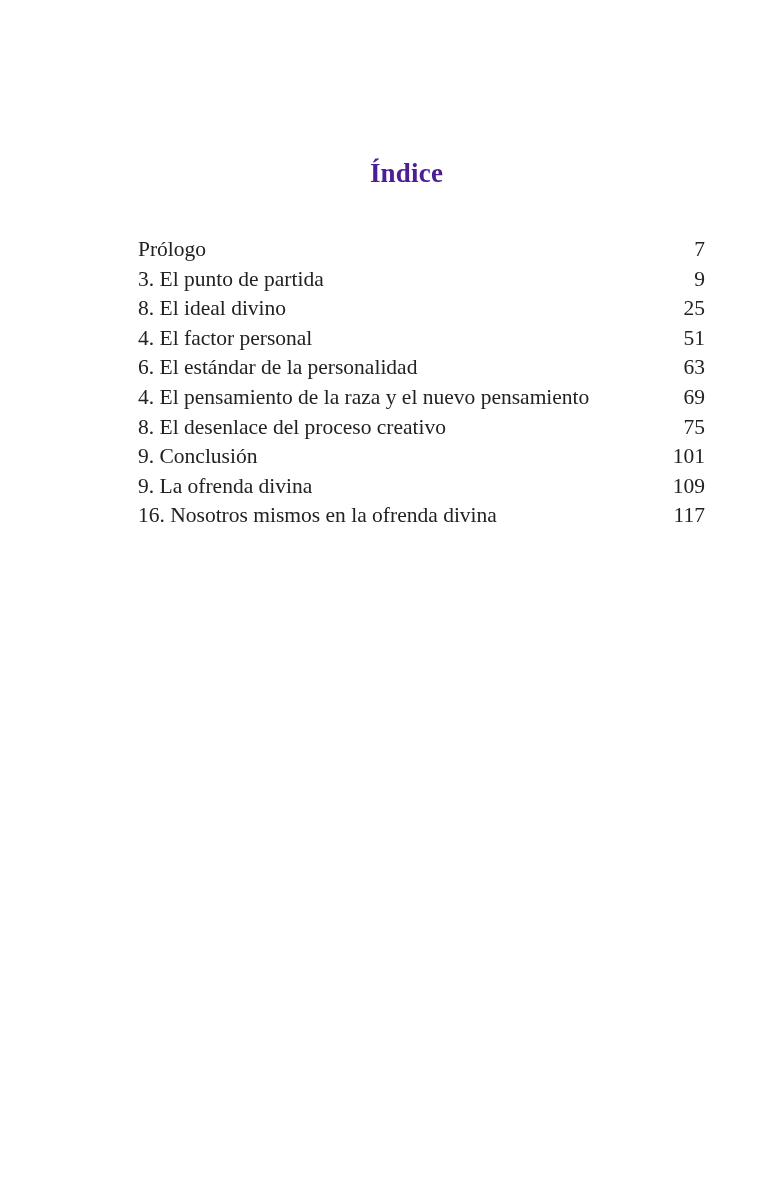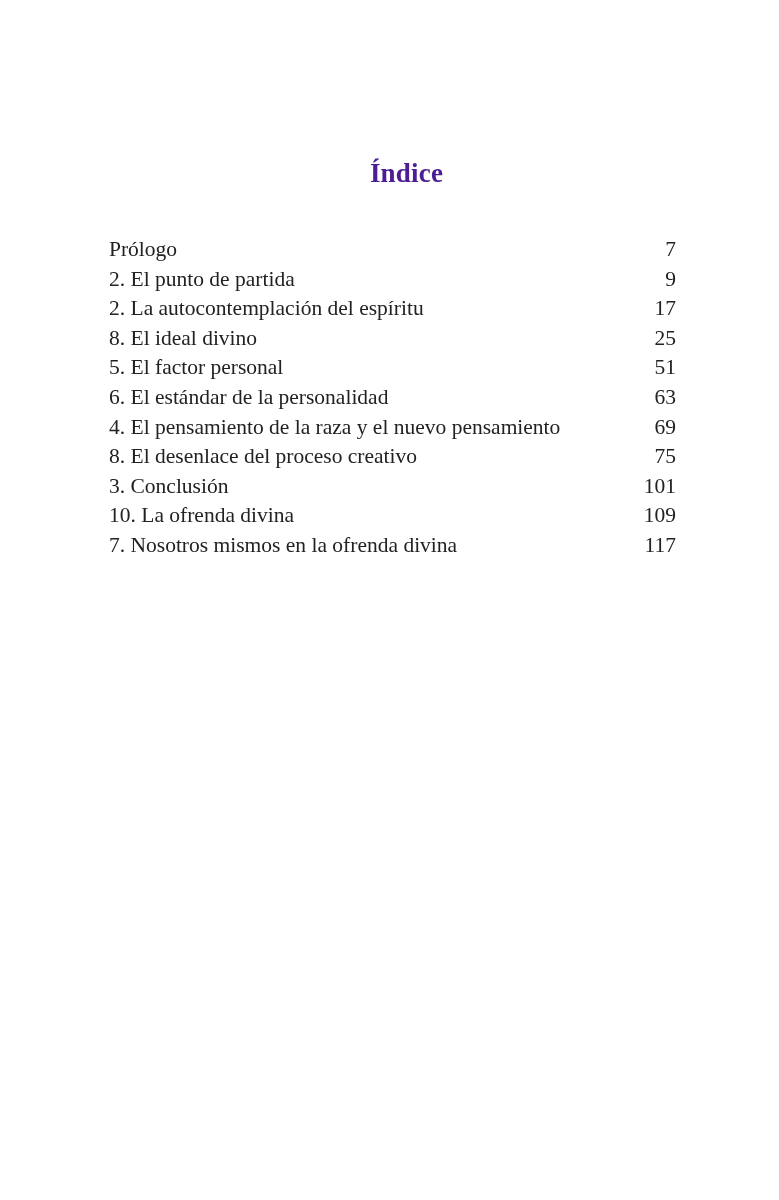--- a/index.html
+++ b/index.html
@@ -22,21 +22,21 @@
       width: 779px;
       text-align: center;
       font-size: 27px;
       font-weight: bold;
       color: #4c1d95;
       letter-spacing: 0.2px;
     }
     .toc {
       position: absolute;
       top: 235px;
-      left: 109px;
+      left: 138px;
       width: 567px;
       margin: 0;
       padding: 0;
       list-style: none;
     }
     .toc-row {
       display: flex;
       justify-content: space-between;
       align-items: baseline;
       height: 29.6px;
@@ -56,52 +56,48 @@
 <body>
 
 <h1 class="page-title">Índice</h1>
 
 <ul class="toc">
   <li class="toc-row">
     <span class="toc-label">Prólogo</span>
     <span class="toc-page">7</span>
   </li>
   <li class="toc-row">
-    <span class="toc-label">2. El punto de partida</span>
+    <span class="toc-label">3. El punto de partida</span>
     <span class="toc-page">9</span>
-  </li>
-  <li class="toc-row">
-    <span class="toc-label">2. La autocontemplación del espíritu</span>
-    <span class="toc-page">17</span>
   </li>
   <li class="toc-row">
     <span class="toc-label">8. El ideal divino</span>
     <span class="toc-page">25</span>
   </li>
   <li class="toc-row">
-    <span class="toc-label">5. El factor personal</span>
+    <span class="toc-label">4. El factor personal</span>
     <span class="toc-page">51</span>
   </li>
   <li class="toc-row">
     <span class="toc-label">6. El estándar de la personalidad</span>
     <span class="toc-page">63</span>
   </li>
   <li class="toc-row">
     <span class="toc-label">4. El pensamiento de la raza y el nuevo pensamiento</span>
     <span class="toc-page">69</span>
   </li>
   <li class="toc-row">
     <span class="toc-label">8. El desenlace del proceso creativo</span>
     <span class="toc-page">75</span>
   </li>
   <li class="toc-row">
-    <span class="toc-label">3. Conclusión</span>
+    <span class="toc-label">9. Conclusión</span>
     <span class="toc-page">101</span>
   </li>
   <li class="toc-row">
-    <span class="toc-label">10. La ofrenda divina</span>
+    <span class="toc-label">9. La ofrenda divina</span>
     <span class="toc-page">109</span>
   </li>
   <li class="toc-row">
-    <span class="toc-label">7. Nosotros mismos en la ofrenda divina</span>
+    <span class="toc-label">16. Nosotros mismos en la ofrenda divina</span>
     <span class="toc-page">117</span>
   </li>
 </ul>
 
 </body></html>

